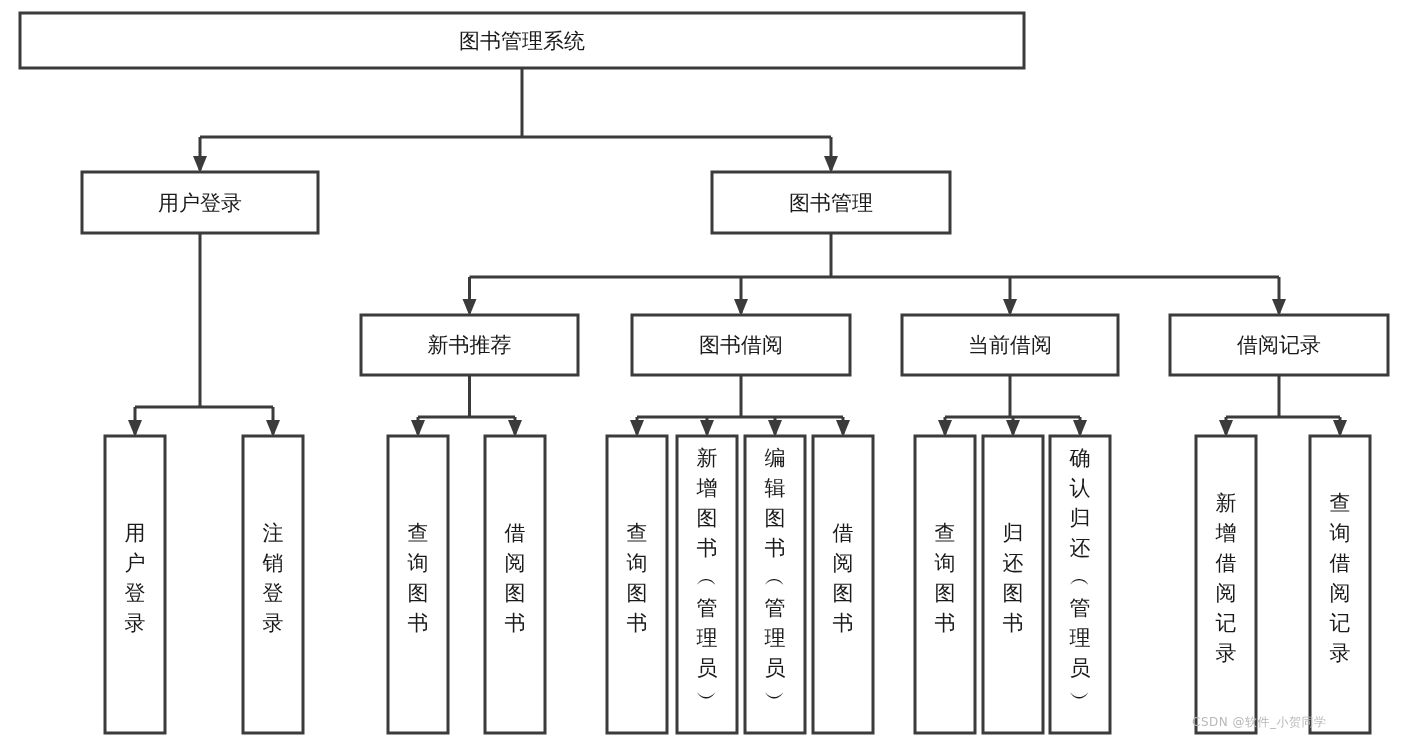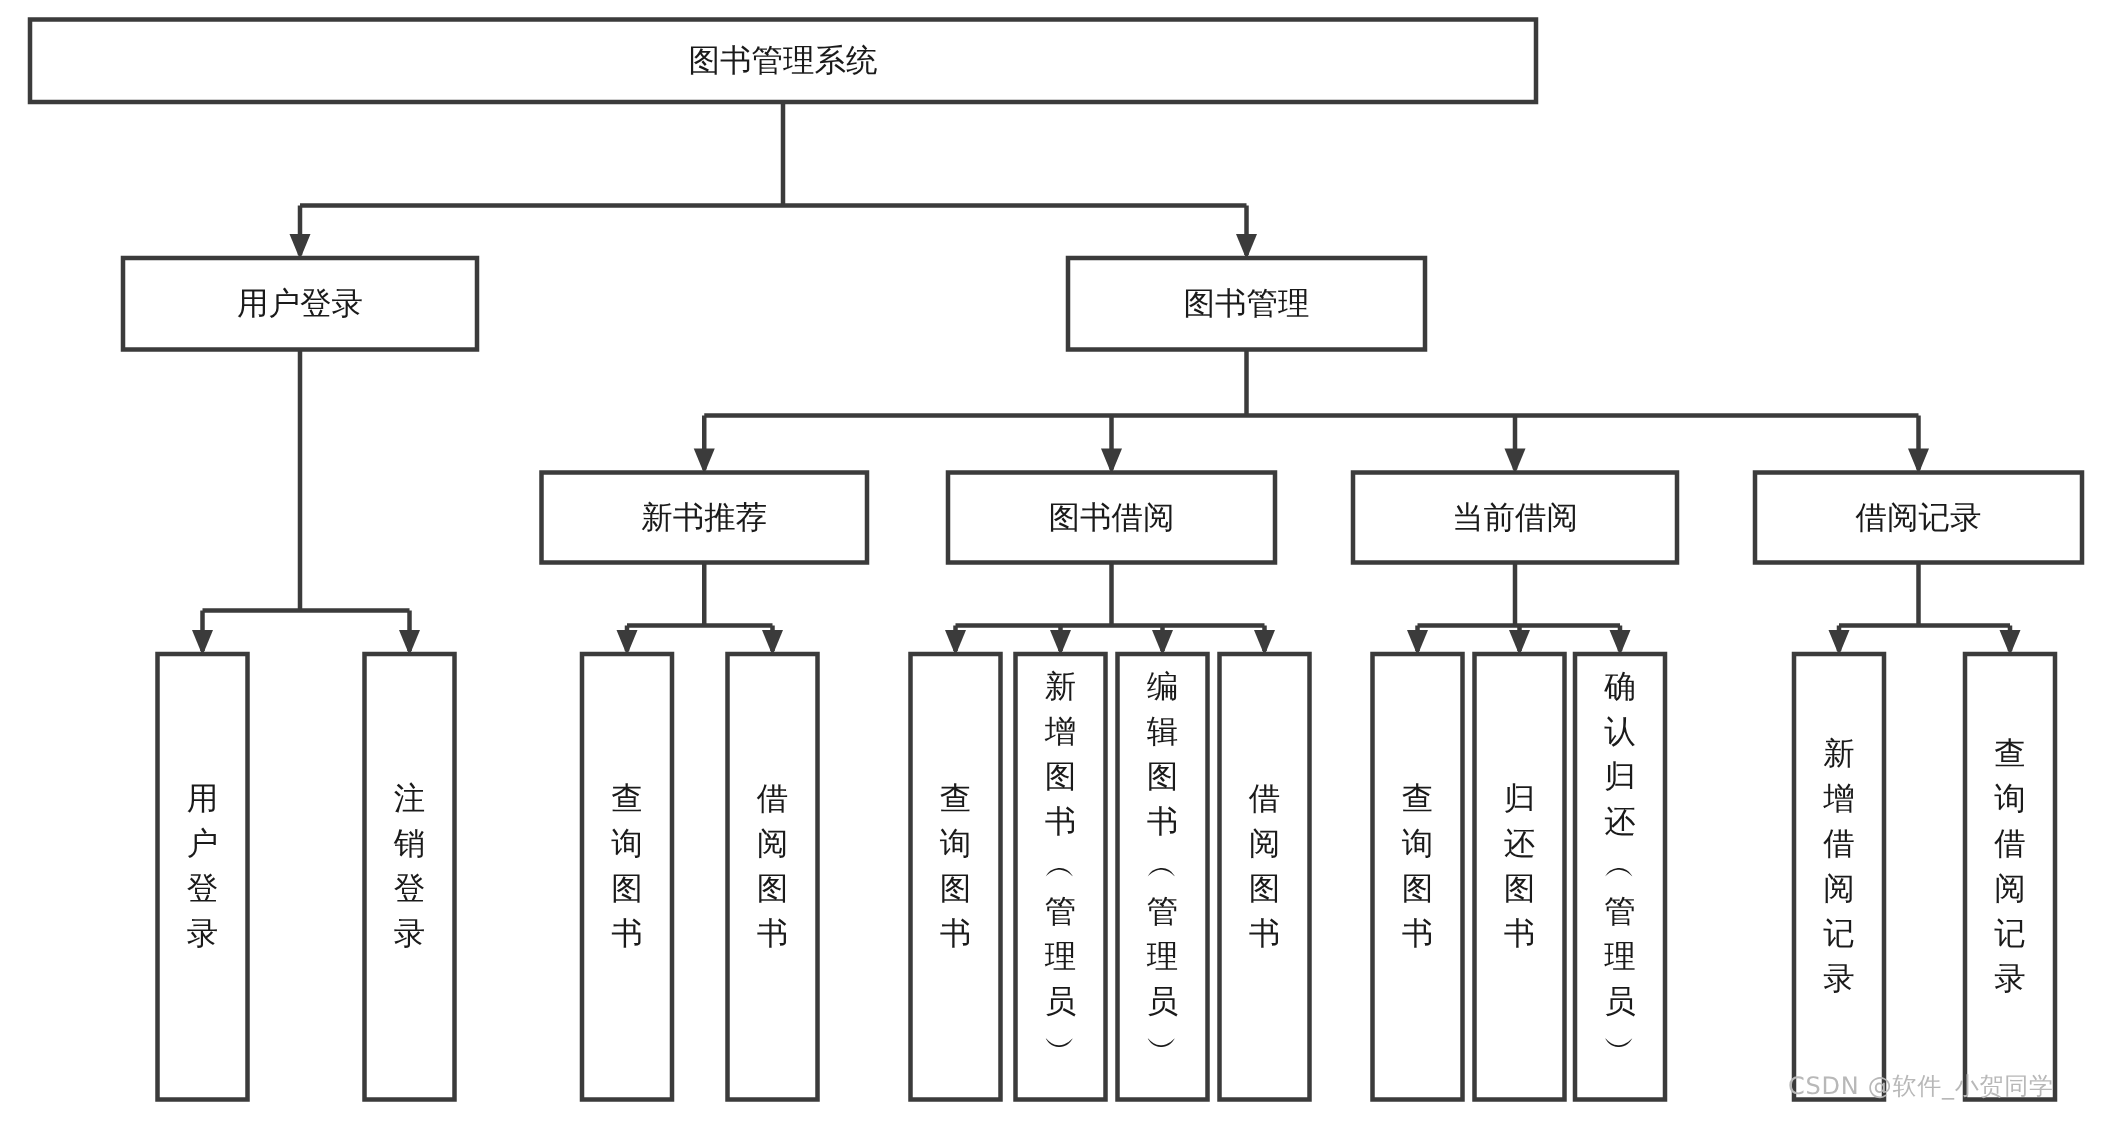--- a/index.html
+++ b/index.html
@@ -28,21 +28,21 @@
   .node-label-vert{
     fill:#1a1a1a;
     font-family:"DejaVu Sans","Liberation Sans",sans-serif;
     font-size:21px;
     text-anchor:middle;
   }
   .watermark{
     position:absolute;
     left:1192px;top:714px;
     font-family:"DejaVu Sans","Liberation Sans",sans-serif;
-    font-size:16px;
+    font-size:12px;
     color:#b8b8b8;
     letter-spacing:0.5px;
     white-space:nowrap;
     pointer-events:none;
   }
 </style>
 </head>
 <body>
 
 <div id="diagram-root">

